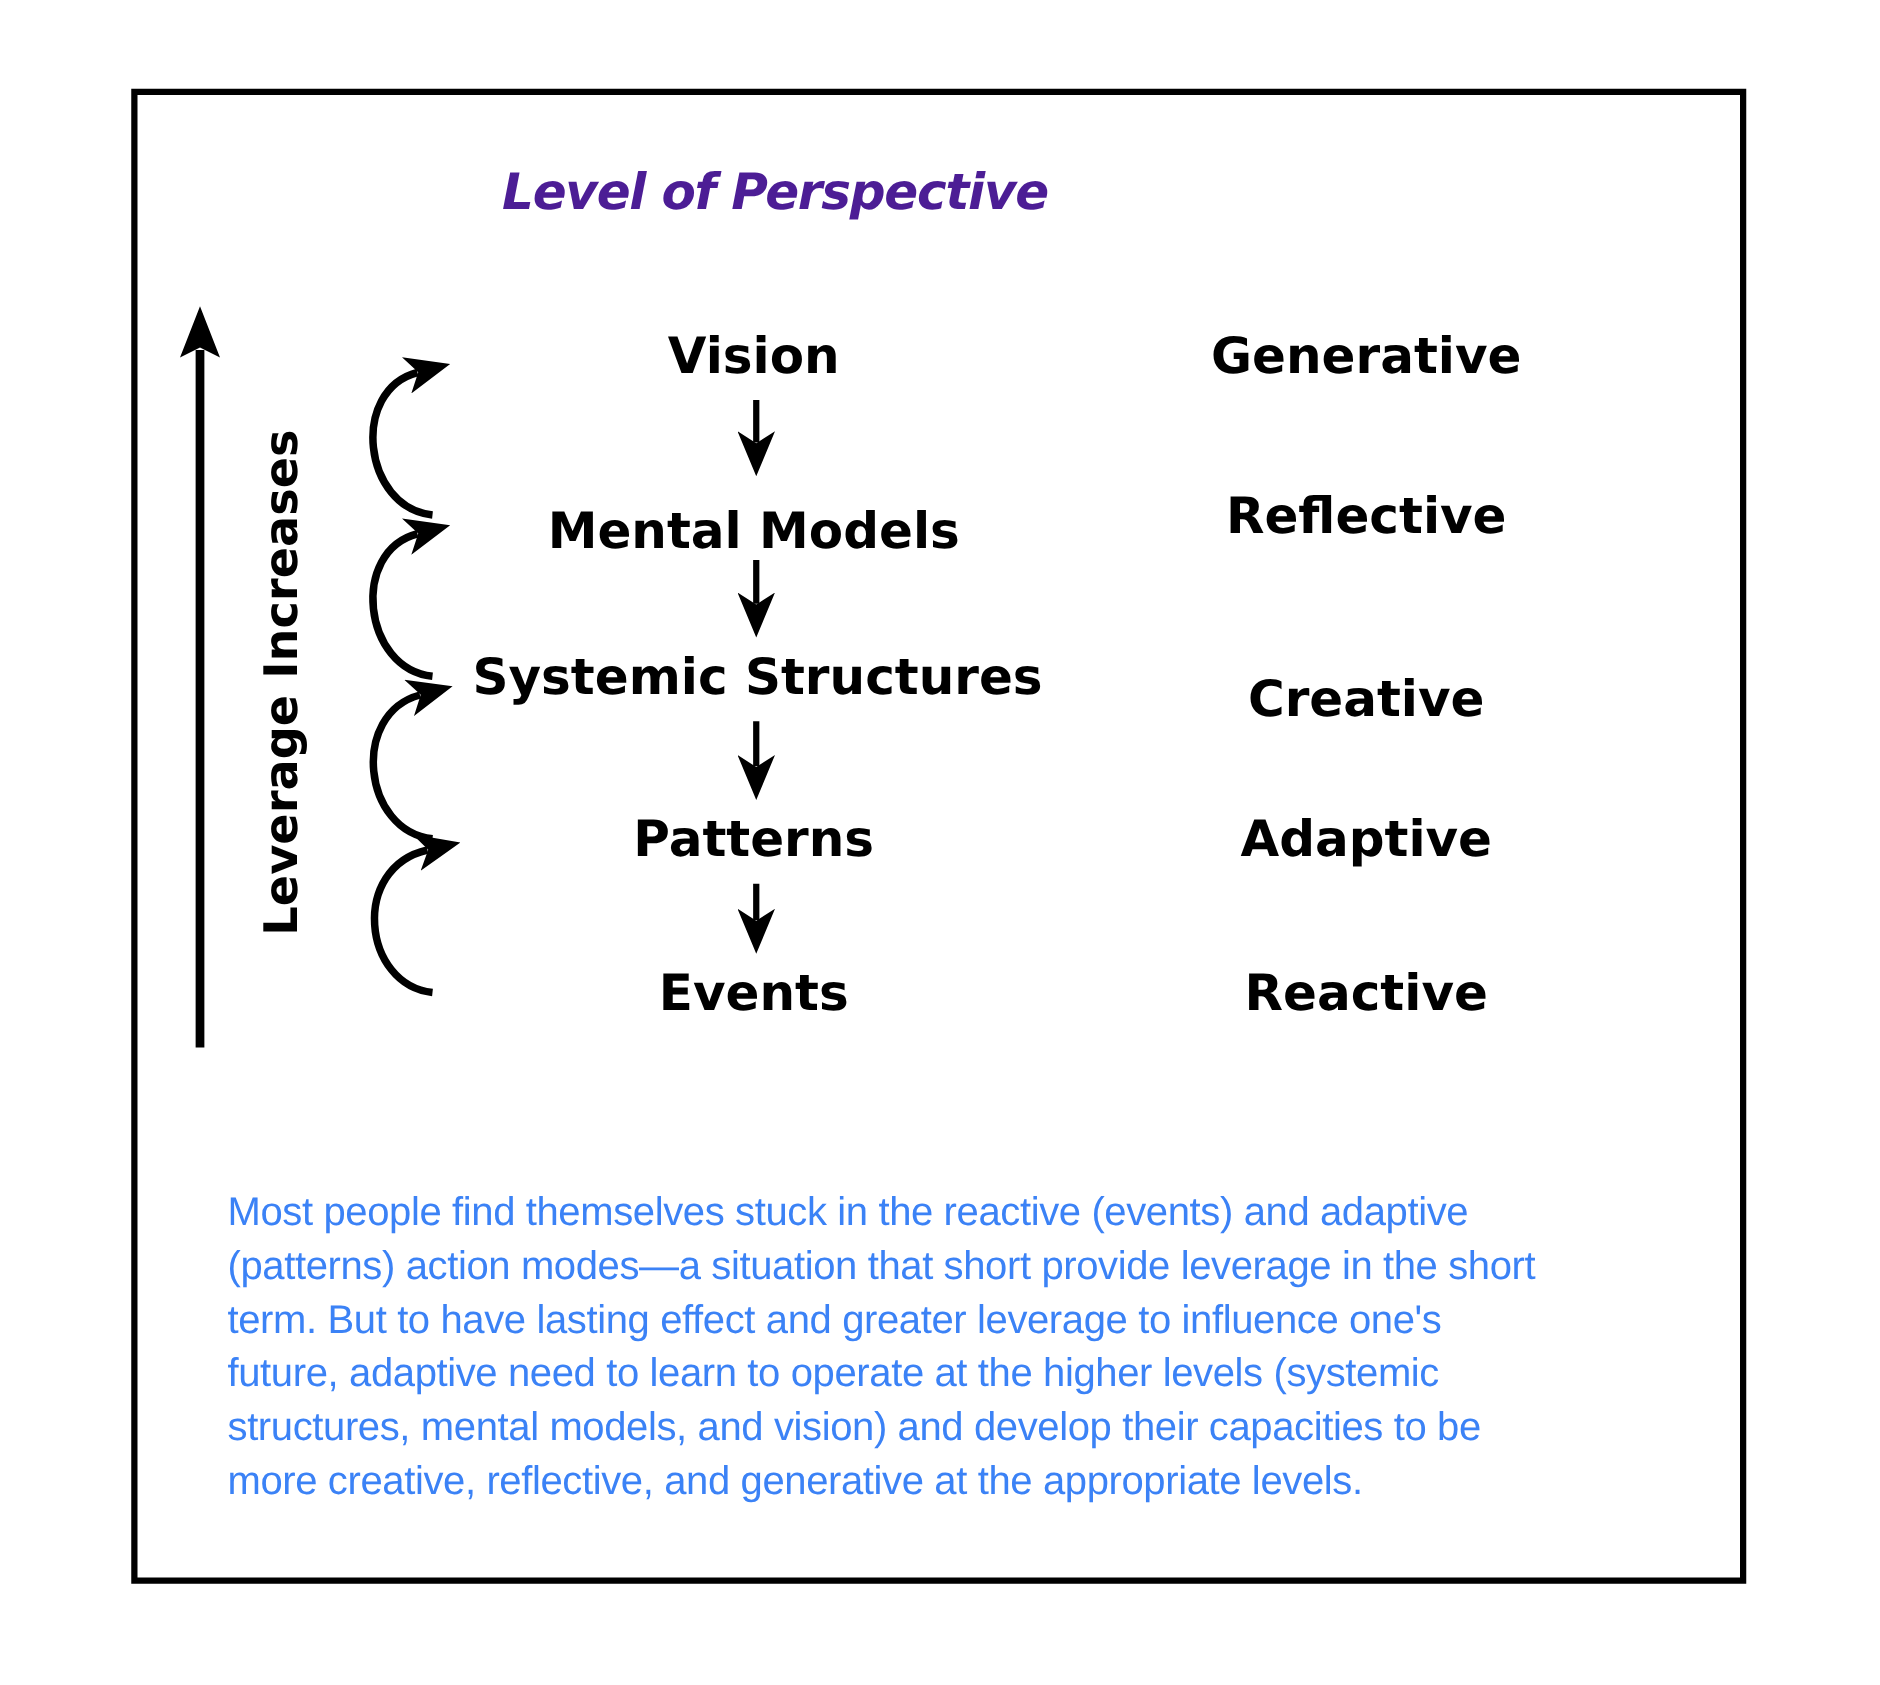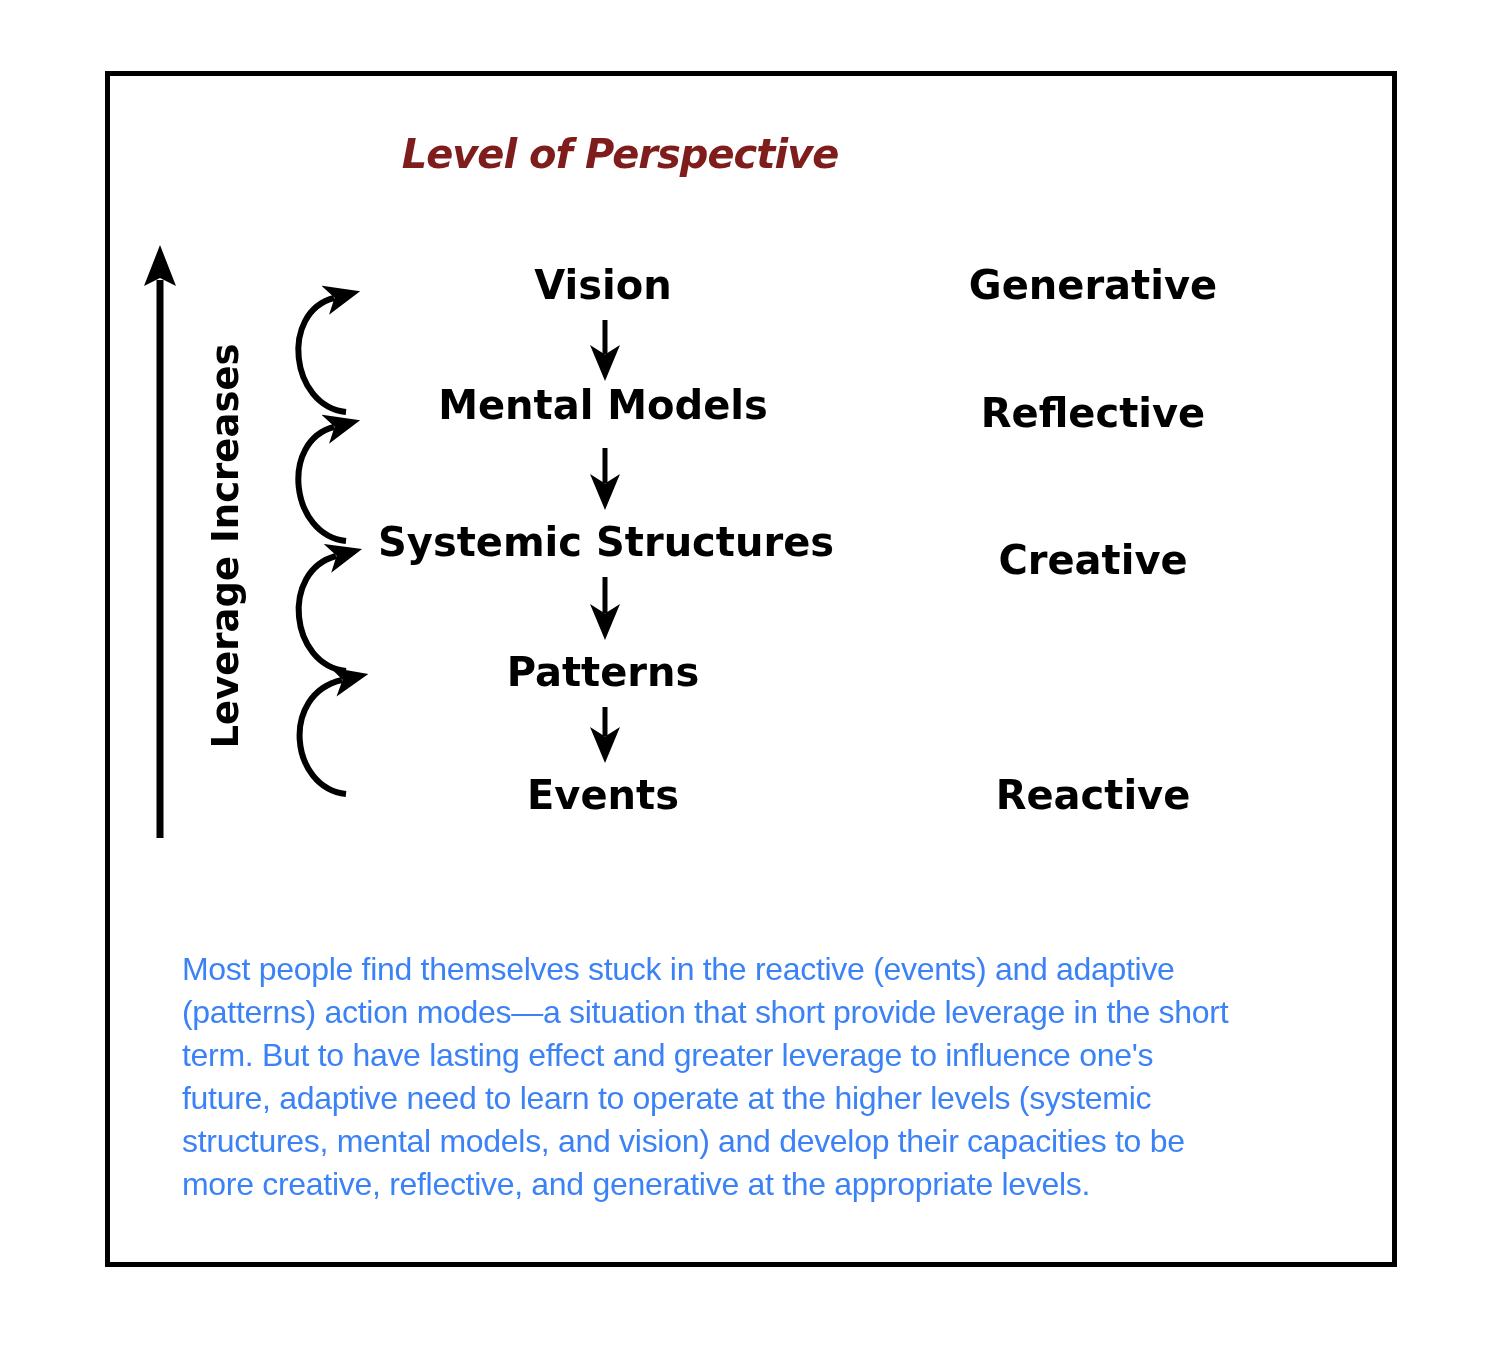--- a/index.html
+++ b/index.html
@@ -34,21 +34,21 @@
     width: 1282px;
     height: 1186px;
   }
   .hdr {
     position: absolute;
     width: 460px;
     text-align: center;
     font-size: 40px;
     font-weight: bold;
     font-style: italic;
-    color: #7f1d1d;
+    color: #4c1d95;
     letter-spacing: -1px;
     white-space: nowrap;
   }
   .lvl, .mode {
     position: absolute;
     width: 450px;
     text-align: center;
     font-size: 40px;
     font-weight: bold;
     color: #000;
@@ -115,27 +115,28 @@
       </g>
     </svg>
 
     <div class="hdr" style="left:280px; top:55px;">Level of Perspective</div>
 
     <div class="leverage-label">Leverage Increases</div>
 
     <div class="lvl" style="top:186px;">Vision</div>
     <div class="mode" style="top:186px;">Generative</div>
 
-    <div class="lvl" style="top:306px;text-align:center;">Mental Models</div>
+    <div class="lvl" style="top:326px;text-align:center;">Mental Models</div>
     <div class="mode" style="top:314px;">Reflective</div>
 
     <div class="lvl" style="top:443px;">Systemic Structures</div>
     <div class="mode" style="top:461px;">Creative</div>
 
     <div class="lvl" style="top:573px;">Patterns</div>
+    <div class="mode" style="top:573px;">Adaptive</div>
 
     <div class="lvl" style="top:696px;">Events</div>
     <div class="mode" style="top:696px;">Reactive</div>
 
     <div class="caption">
       <div class="cap-line">Most people find themselves stuck in the reactive (events) and adaptive</div>
       <div class="cap-line">(patterns) action modes—a situation that short provide leverage in the short</div>
       <div class="cap-line">term. But to have lasting effect and greater leverage to influence one's</div>
       <div class="cap-line">future, adaptive need to learn to operate at the higher levels (systemic</div>
       <div class="cap-line">structures, mental models, and vision) and develop their capacities to be</div>

